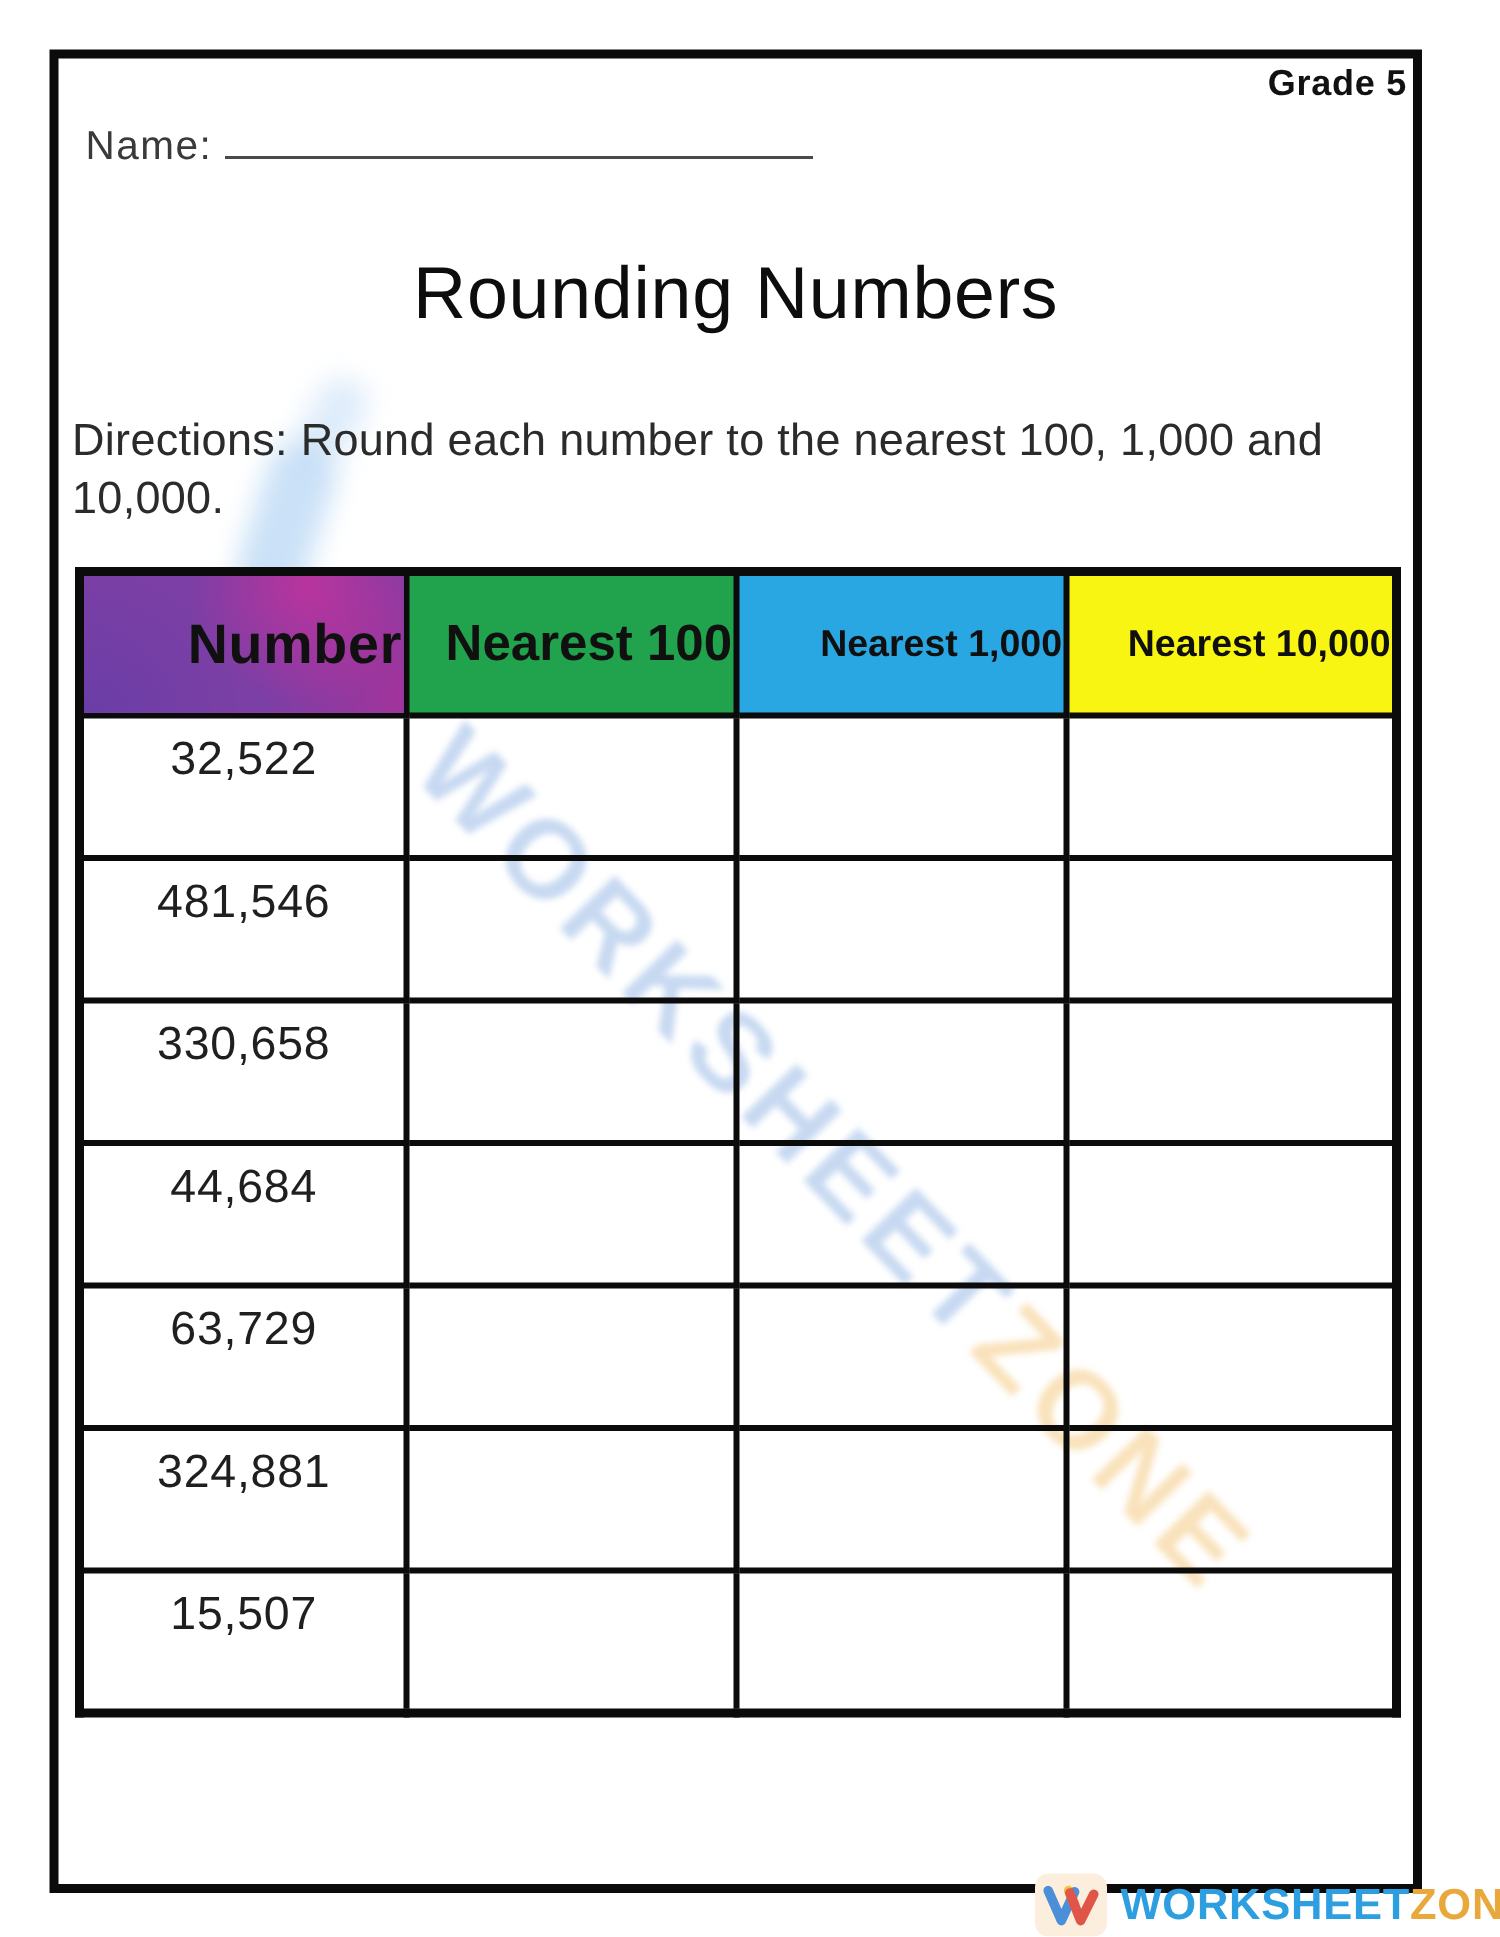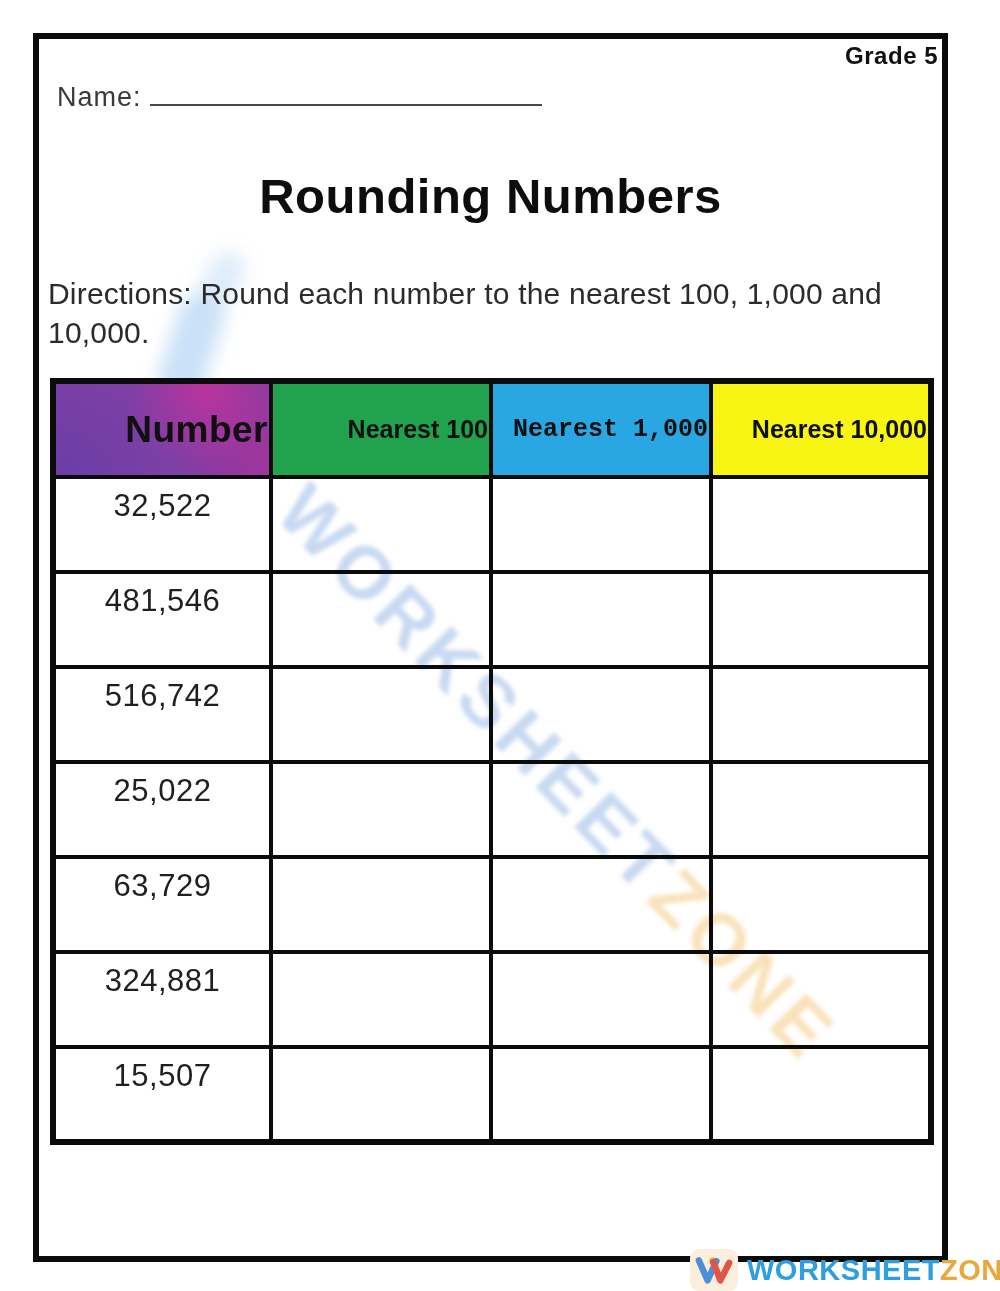--- a/index.html
+++ b/index.html
@@ -18,21 +18,21 @@
   .name-row{
     position:absolute;left:57px;top:80px;z-index:3;
     font-size:27px;color:#3a3a3a;letter-spacing:1px;
   }
   .name-line{
     display:inline-block;width:392px;height:24px;
     border-bottom:2px solid #4a4a4a;margin-left:8px;vertical-align:baseline;
   }
   .title{
     position:absolute;left:33px;top:168px;width:915px;z-index:3;
-    text-align:center;font-size:49px;font-weight:700;color:#0d0d0d;letter-spacing:0.5px;
+    text-align:center;font-size:49px;font-weight:400;color:#0d0d0d;letter-spacing:0.5px;
   }
   .directions{
     position:absolute;left:48px;top:274px;width:890px;z-index:3;
     font-size:30px;line-height:1.3;color:#2b2b2b;letter-spacing:0.2px;
   }
   
   .watermark{
     position:absolute;left:322px;top:468px;z-index:1;white-space:nowrap;
     transform:rotate(46deg);transform-origin:0 0;
     font-size:74px;font-weight:600;letter-spacing:6px;
@@ -57,21 +57,21 @@
   table.sheet th{
     height:96px;font-weight:700;color:#101010;text-align:right;vertical-align:middle;
   }
   th.th-number{
     font-size:37px;letter-spacing:0.5px;position:relative;
     background-image:
       radial-gradient(circle at 70% 8%,  rgba(224,45,152,0.62), rgba(224,45,152,0) 46%),
       radial-gradient(circle at 102% 88%, rgba(205,40,145,0.5), rgba(205,40,145,0) 42%),
       radial-gradient(circle at 0% 110%,  rgba(70,60,170,0.35), rgba(70,60,170,0) 45%);
   }
-  th.th-n100{font-size:25px;}
+  th.th-n100{font-size:34px;}
   th.th-n1000{font-size:25px;}
   th.th-n10000{font-size:25px;}
   table.sheet td{height:95px;vertical-align:top;background:transparent;}
   td.num{
     text-align:center;padding-top:9px;
     font-size:31px;color:#1f1f1f;letter-spacing:0.5px;
   }
   
   .footer-logo{
     position:absolute;left:690px;top:1249px;z-index:4;
@@ -111,43 +111,43 @@
   <colgroup>
       <col style="width:218px">
       <col style="width:220px">
       <col style="width:220px">
       <col style="width:220px">
     </colgroup>
   <tbody>
       <tr>
     <th class="th-number" style="background-color: rgb(123, 63, 165);">Number</th>
     <th class="th-n100" style="background-color: rgb(33, 162, 76);">Nearest 100</th>
-    <th class="th-n1000" style="background-color: rgb(41, 167, 226); font-family: Liberation Mono, monospace;">Nearest 1,000</th>
+    <th class="th-n1000" style="background-color: rgb(41, 167, 226);">Nearest 1,000</th>
     <th class="th-n10000" style="background-color: rgb(248, 245, 18);">Nearest 10,000</th>
   </tr>
   <tr>
     <td class="num">32,522</td>
     <td></td>
     <td></td>
     <td></td>
   </tr>
   <tr>
     <td class="num">481,546</td>
     <td></td>
     <td></td>
     <td></td>
   </tr>
   <tr>
-    <td class="num">516,742</td>
+    <td class="num">330,658</td>
     <td></td>
     <td></td>
     <td></td>
   </tr>
   <tr>
-    <td class="num">25,022</td>
+    <td class="num">44,684</td>
     <td></td>
     <td></td>
     <td></td>
   </tr>
   <tr>
     <td class="num">63,729</td>
     <td></td>
     <td></td>
     <td></td>
   </tr>

